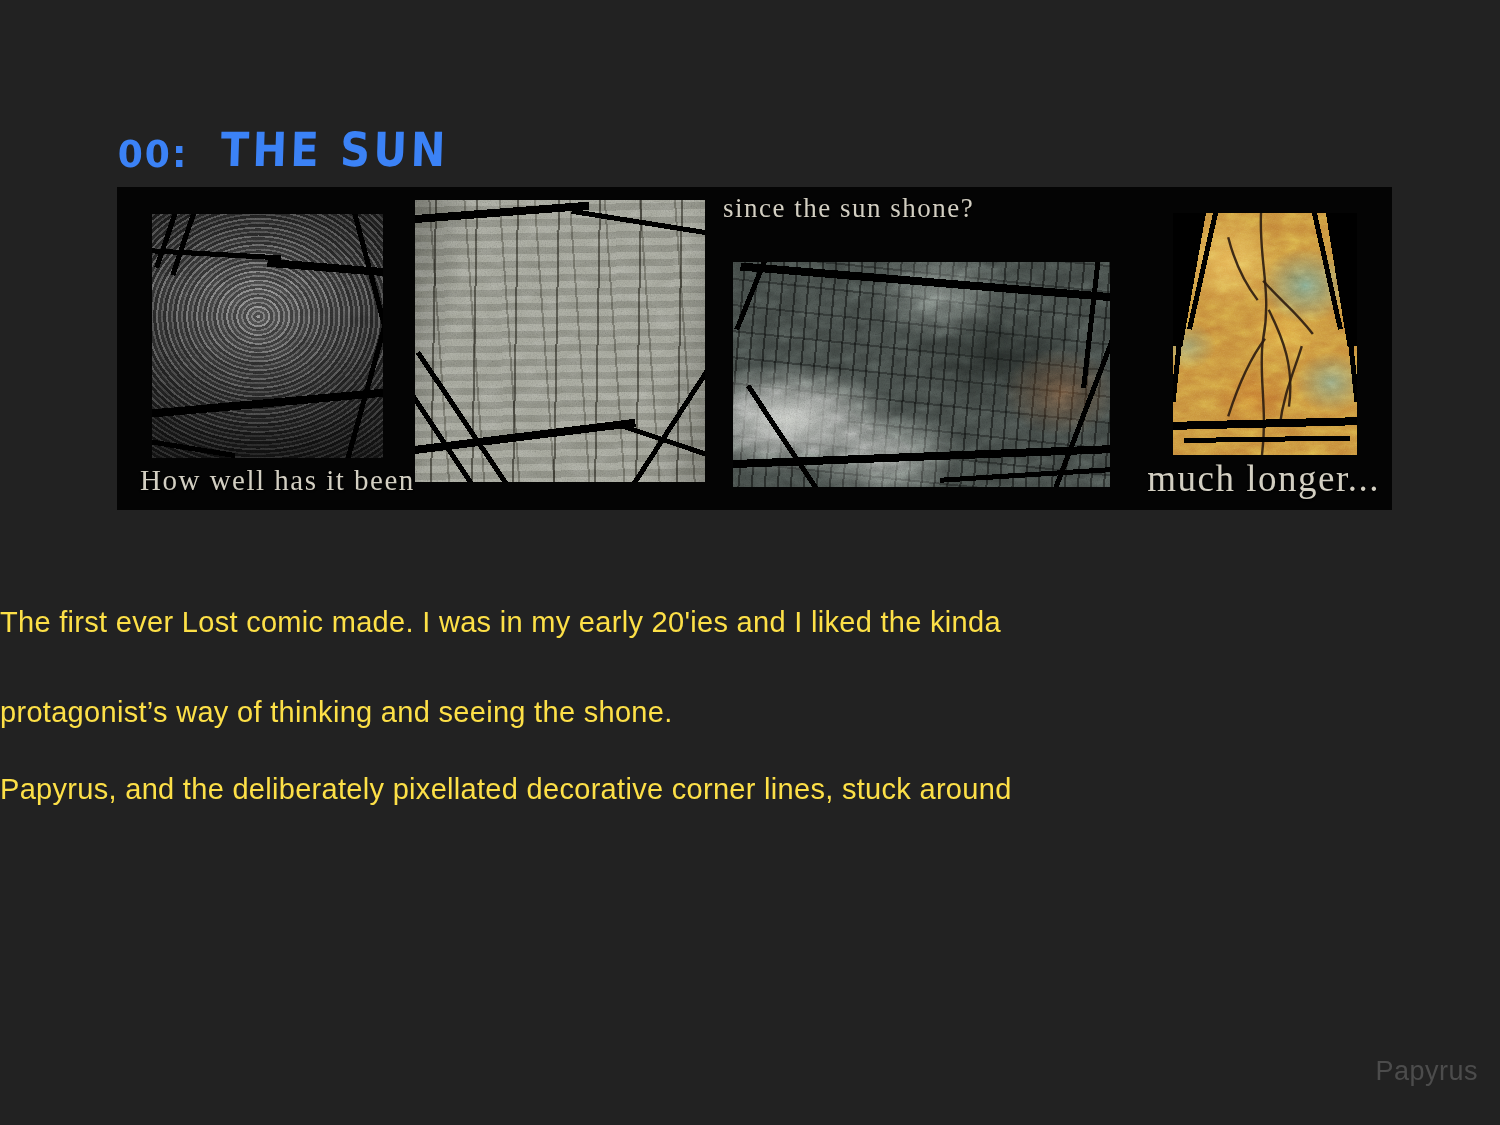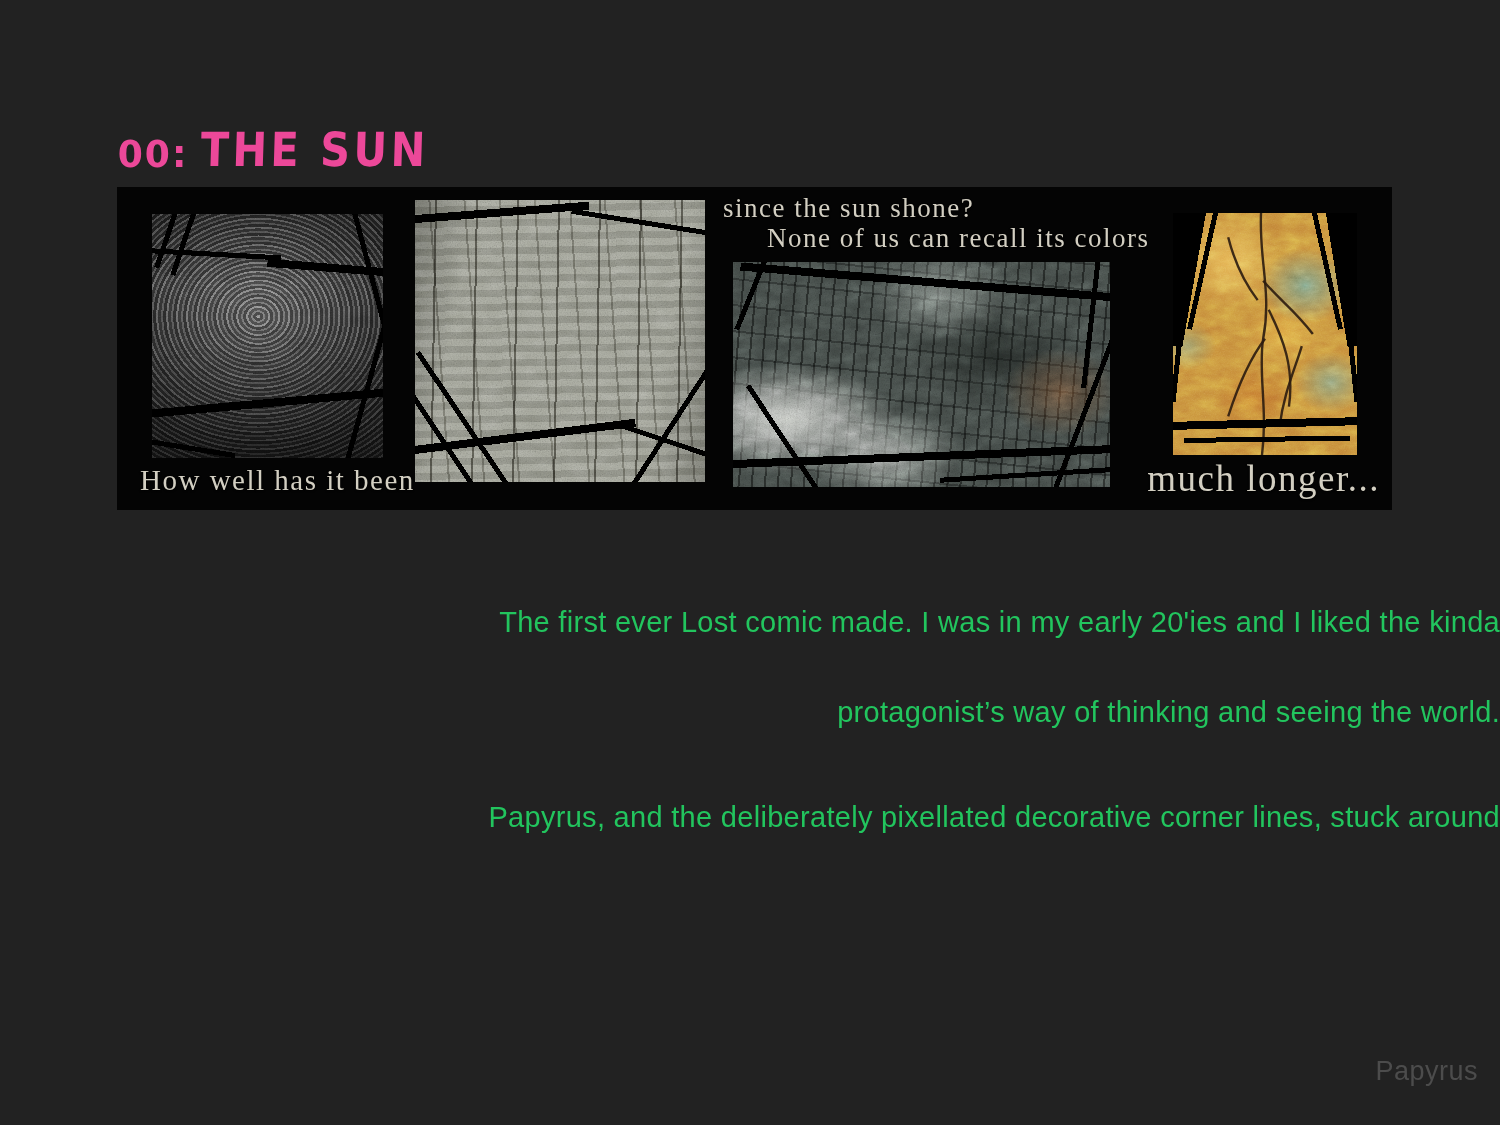--- a/index.html
+++ b/index.html
@@ -6,22 +6,22 @@
   html,body { background:#222222; }
   .page {
     position:relative; width:1500px; height:1125px;
     background:#222222; overflow:hidden;
     font-family:"Liberation Sans", sans-serif;
   }
 
   
   .title {
     position:absolute; left:116px; top:119px; height:54px;
-    display:flex; align-items:flex-end; gap:10px;
-    color:#ec4899; font-family:"DejaVu Sans", sans-serif; font-weight:bold;
+    display:flex; align-items:flex-end; gap:30px;
+    color:#3b82f6; font-family:"DejaVu Sans", sans-serif; font-weight:bold;
   }
   .title .prefix {
     font-size:38px; line-height:1; letter-spacing:2px;
     display:inline-block; transform:scaleX(.95);
   }
   .title .main {
     font-size:47px; line-height:1; letter-spacing:4px;
     display:inline-block; transform:scaleX(.88) skewX(-2deg);
     transform-origin:left bottom;
   }
@@ -98,25 +98,25 @@
     text-shadow:0 1px 2px #000;
   }
   .cap-1  { left:23px;  top:277px; font-size:29px; }
   .cap-3a { left:606px; top:6px;   font-size:27px; }
   .cap-3b { left:650px; top:36px;  font-size:27px; }
   .cap-4  { right:12px; top:270px; font-size:37px; }
 
   
   .desc {
     position:absolute; top:600px; left:0; right:0;
-    text-align:right; color:#22c55e;
+    text-align:left; color:#fde047;
     font-size:29px; line-height:45px; letter-spacing:.3px;
   }
   .desc .para { margin:0; }
-  .desc .para + .para { margin-top:60px; }
+  .desc .para + .para { margin-top:32px; }
 
   
   .watermark {
     position:absolute; top:1056px; right:22px;
     font-size:27px; color:#4c4c4c; letter-spacing:.5px;
   }
 </style>
 </head>
 <body>
 
@@ -219,29 +219,28 @@
         <line x1="76" y1="-3" x2="91" y2="48"></line>
         <line x1="4" y1="50" x2="0" y2="78"></line>
         <line x1="96" y1="50" x2="100" y2="78"></line>
         <line class="thick" x1="-2" y1="88" x2="102" y2="86"></line>
         <line x1="6" y1="94" x2="96" y2="93"></line>
       </svg>
     </div>
 
     <div class="cap cap-1">How well has it been</div>
     <div class="cap cap-3a">since the sun shone?</div>
-    <div class="cap cap-3b">None of us can recall its colors</div>
     <div class="cap cap-4">much longer...</div>
   </div>
 
   <div class="desc">
     <p class="para">
       <span class="line">The first ever Lost comic made. I was in my early 20'ies and I liked the kinda</span><br>
       <br>
-      <span class="line">protagonist’s way of thinking and seeing the world.</span>
+      <span class="line">protagonist’s way of thinking and seeing the shone.</span>
     </p>
     <p class="para">
       <span class="line">Papyrus, and the deliberately pixellated decorative corner lines, stuck around</span><br>
     </p>
   </div>
 
   <div class="watermark">Papyrus</div>
 </div>
 
 </body></html>

